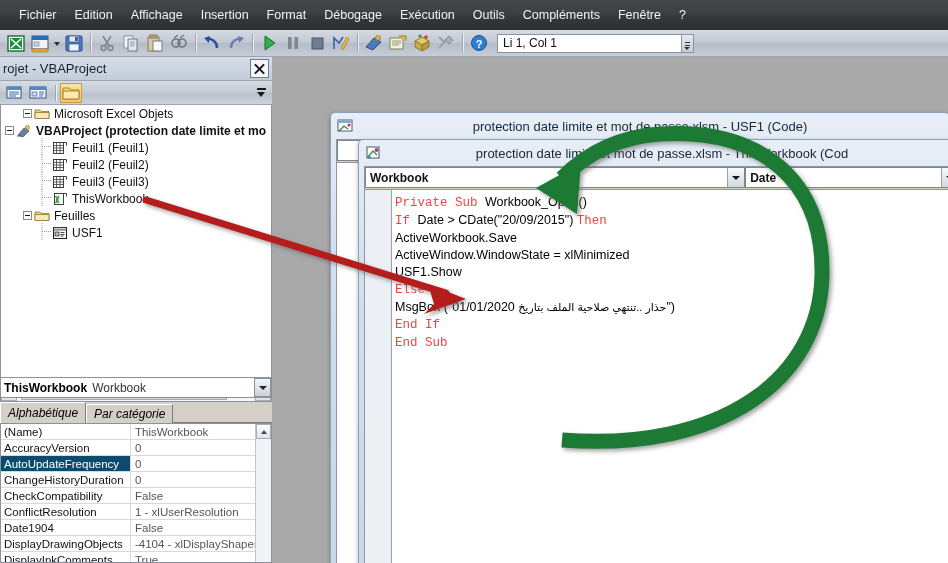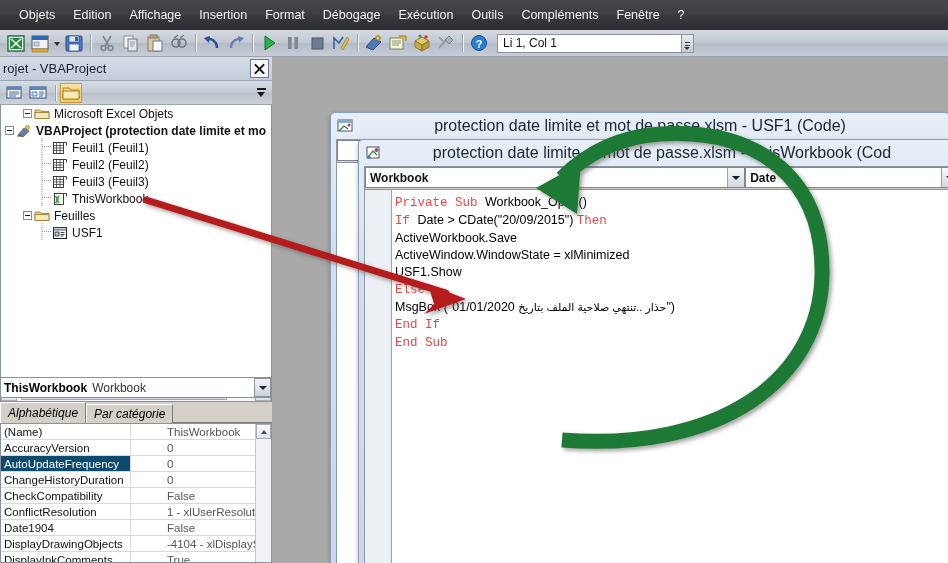--- a/index.html
+++ b/index.html
@@ -161,21 +161,21 @@
     background:#d4d0c8;border-left:1px solid #fff;border-top:1px solid #fff;
     border-right:1px solid #7c7c7c;box-sizing:border-box;cursor:pointer;font-style:italic;
   }
   .ptab.sel{height:21px;background:#d4d0c8;font-weight:normal;}
   .ptab-fill{flex:1;border-bottom:1px solid #7c7c7c;height:19px;}
 
   .prop-grid{
     position:absolute;left:0;width:272px;background:#fff;
     border:1px solid #8b929b;box-sizing:border-box;overflow:hidden;
   }
-  .prow{display:flex;height:16px;border-bottom:1px solid #d8d8d8;box-sizing:border-box;gap:32px;}
+  .prow{display:flex;height:16px;border-bottom:1px solid #d8d8d8;box-sizing:border-box;}
   .pname{
     width:130px;flex:0 0 auto;padding-left:3px;font-size:11.5px;color:#111;
     border-right:1px solid #d8d8d8;box-sizing:border-box;
     display:flex;align-items:center;overflow:hidden;white-space:nowrap;
   }
   .pval{
     flex:1;padding-left:4px;font-size:11.5px;color:#555;display:flex;align-items:center;
     overflow:hidden;white-space:nowrap;
   }
   .prow.sel .pname{background:#0c4a6e;color:#fff;}
@@ -208,21 +208,21 @@
     border:1px solid #8ba0bb;border-radius:5px 5px 0 0;
     box-shadow:0 2px 5px rgba(0,0,0,.28);
     box-sizing:border-box;
   }
   .cwin-title{
     height:26px;display:flex;align-items:center;position:relative;
     padding:0 6px;box-sizing:border-box;
   }
   .cwin-title .ico{width:17px;height:16px;flex:0 0 auto;}
   .cwin-title .txt{
-    position:absolute;left:0;right:0;text-align:center;font-size:16px;color:#1a2634;
+    position:absolute;left:0;right:0;text-align:center;font-size:13px;color:#1a2634;
     pointer-events:none;white-space:nowrap;overflow:hidden;
   }
   .cwin-body{
     position:absolute;left:5px;right:5px;top:26px;bottom:5px;
     background:#fff;border:1px solid #8d97a5;box-sizing:border-box;
   }
 
   .combo-row{
     position:absolute;left:0;top:0;right:0;height:22px;display:flex;
     background:#d4d0c8;box-sizing:border-box;
@@ -264,21 +264,21 @@
 
   
   .overlay{position:absolute;inset:0;pointer-events:none;}
 </style>
 </head>
 <body>
 
 <div id="root">
 
   <div class="menubar">
-    <div class="menuitem">Objets</div>
+    <div class="menuitem">Fichier</div>
     <div class="menuitem">Edition</div>
     <div class="menuitem">Affichage</div>
     <div class="menuitem">Insertion</div>
     <div class="menuitem">Format</div>
     <div class="menuitem">Débogage</div>
     <div class="menuitem">Exécution</div>
     <div class="menuitem">Outils</div>
     <div class="menuitem">Compléments</div>
     <div class="menuitem">Fenêtre</div>
     <div class="menuitem">?</div>

